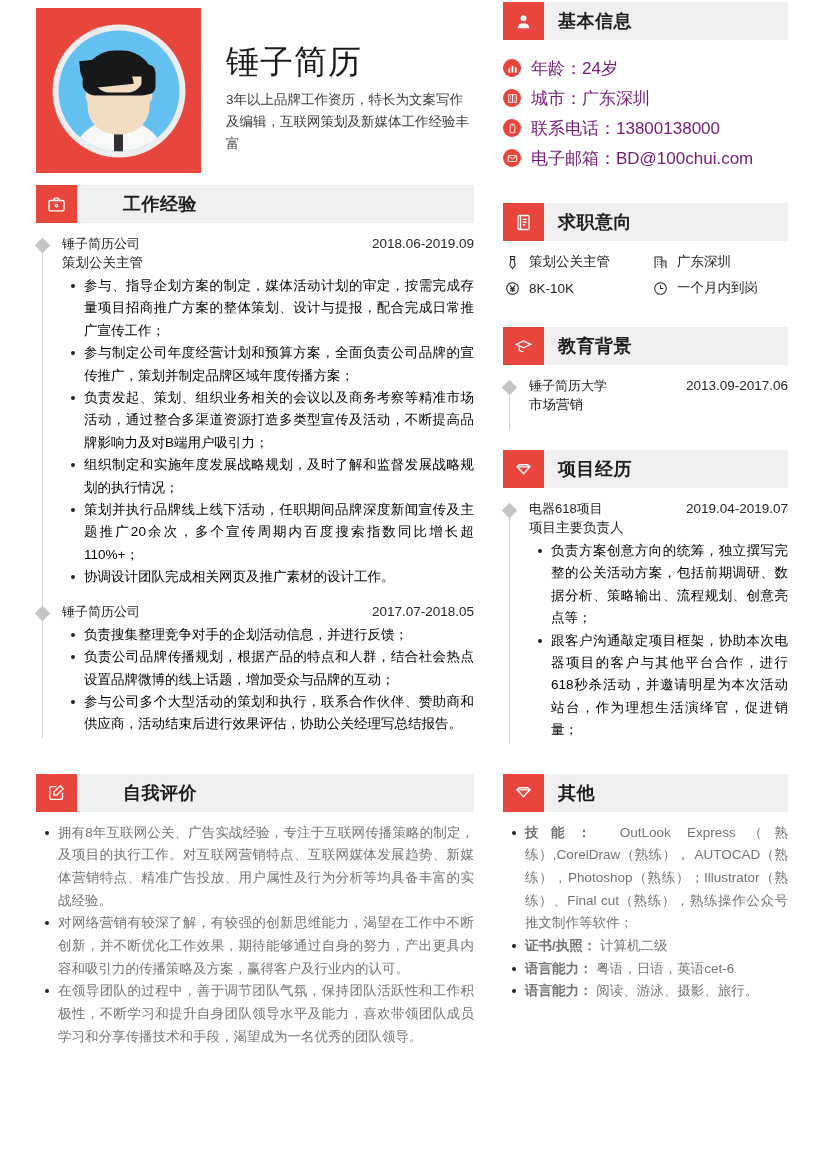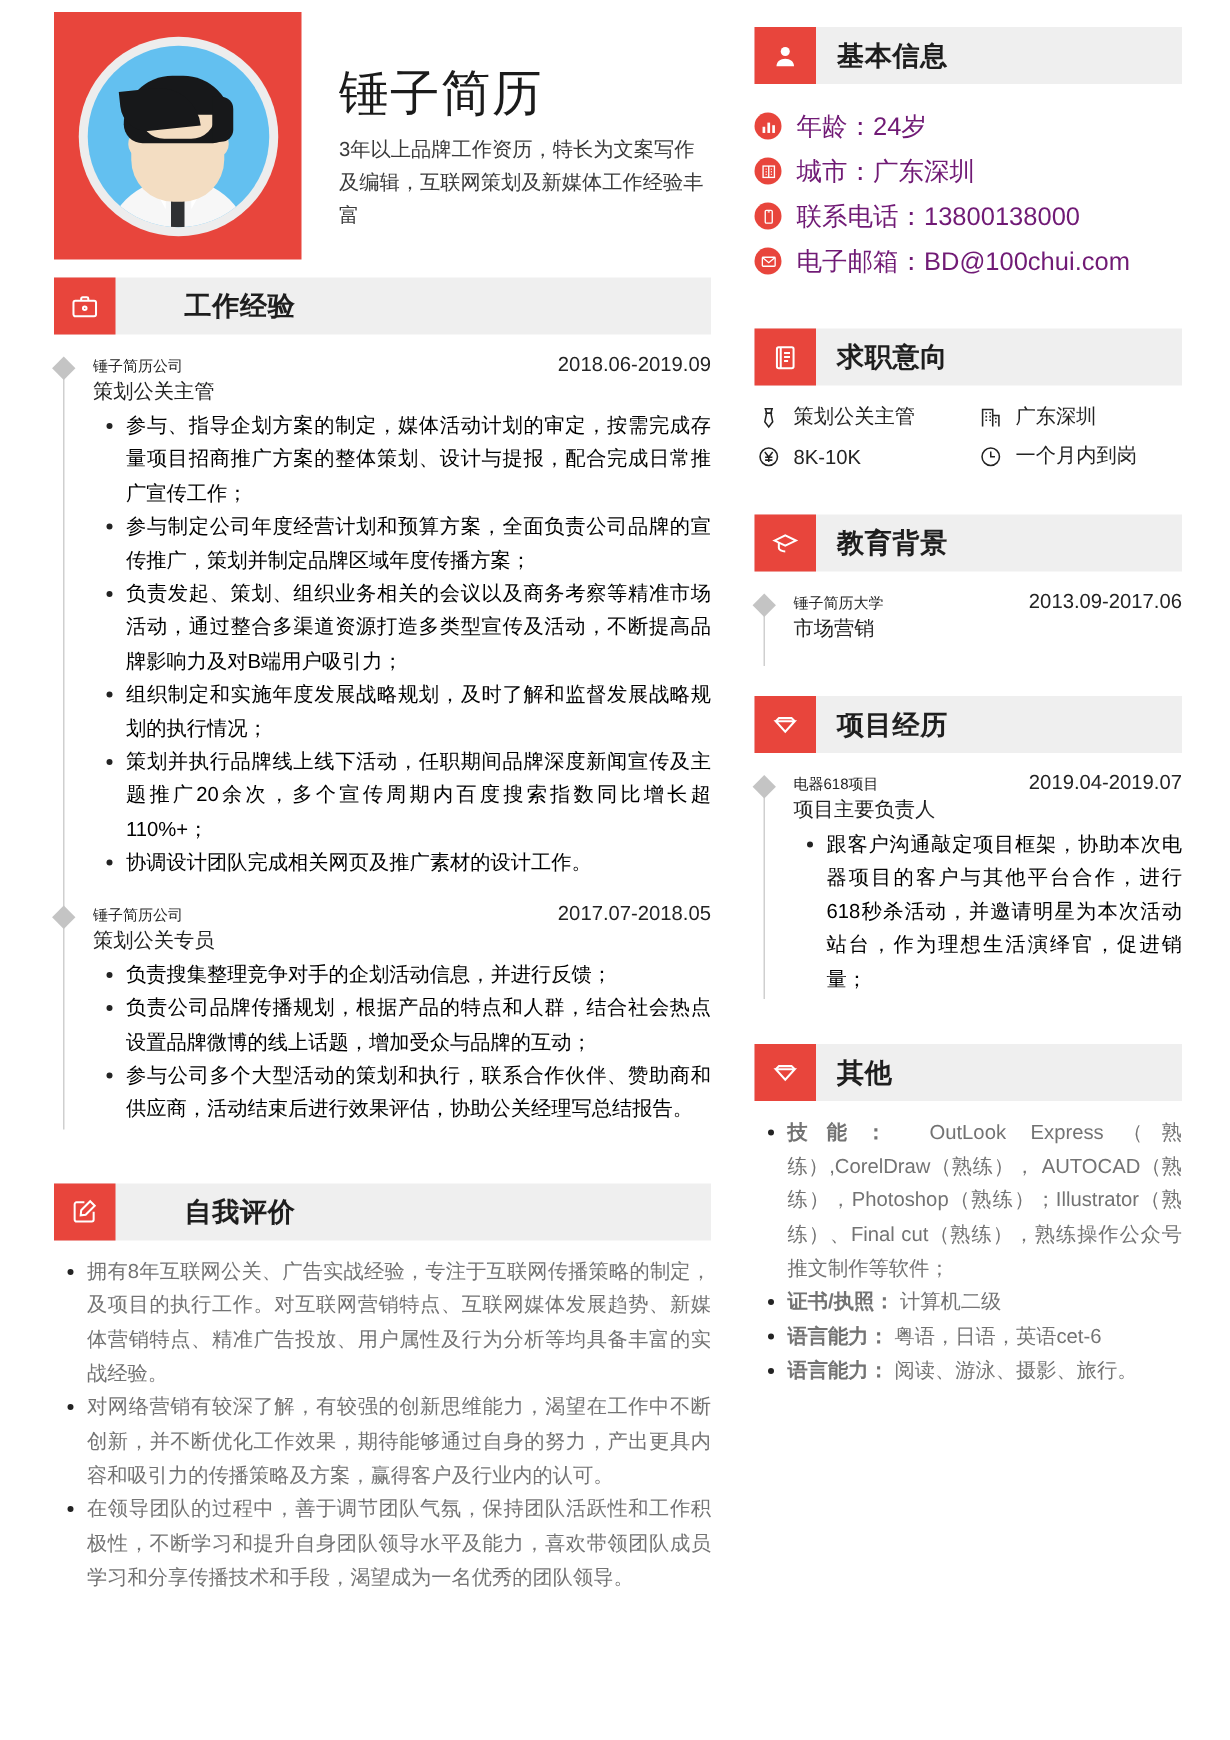--- a/index.html
+++ b/index.html
@@ -144,21 +144,21 @@
     position: absolute; left: 6px; top: 10px; bottom: 0;
     width: 1px; background: #cfcfcf;
   }
   .tl-item { position: relative; padding-bottom: 2px; }
   .tl-dot {
     position: absolute; left: -25px; top: 5px;
     width: 11px; height: 11px; background: #c4c4c4;
     transform: rotate(45deg);
   }
   .tl-row { display: flex; justify-content: space-between; align-items: baseline; }
-  .tl-org { font-size: 10px; color: #232323; }
+  .tl-org { font-size: 13px; color: #232323; }
   .tl-date { font-size: 13.5px; color: #232323; white-space: nowrap; }
   .tl-role { font-size: 13.5px; color: #232323; margin-top: 1px; }
 
   ul.bullets { list-style: none; margin: 3px 0 0 0; padding-left: 22px; }
   ul.bullets > li {
     position: relative;
     font-size: 13.5px; line-height: 1.66; color: #000000;
     margin-bottom: 0px;
     text-align: justify;
   }
@@ -264,21 +264,20 @@
         </div>
 
         <div style="height:12px"></div>
 
         <div class="tl-item">
           <div class="tl-dot"></div>
           <div class="tl-row">
             <span class="tl-org">锤子简历公司</span>
             <span class="tl-date">2017.07-2018.05</span>
           </div>
-          <div class="tl-role">策划公关专员</div>
           <ul class="bullets">
             <li>负责搜集整理竞争对手的企划活动信息，并进行反馈；</li>
             <li>负责公司品牌传播规划，根据产品的特点和人群，结合社会热点设置品牌微博的线上话题，增加受众与品牌的互动；</li>
             <li>参与公司多个大型活动的策划和执行，联系合作伙伴、赞助商和供应商，活动结束后进行效果评估，协助公关经理写总结报告。</li>
           </ul>
         </div>
       </div>
     </div>
 
     <div class="sec-left" style="margin-top:36px">
@@ -296,21 +295,21 @@
         <li>拥有8年互联网公关、广告实战经验，专注于互联网传播策略的制定，及项目的执行工作。对互联网营销特点、互联网媒体发展趋势、新媒体营销特点、精准广告投放、用户属性及行为分析等均具备丰富的实战经验。</li>
         <li>对网络营销有较深了解，有较强的创新思维能力，渴望在工作中不断创新，并不断优化工作效果，期待能够通过自身的努力，产出更具内容和吸引力的传播策略及方案，赢得客户及行业内的认可。</li>
         <li>在领导团队的过程中，善于调节团队气氛，保持团队活跃性和工作积极性，不断学习和提升自身团队领导水平及能力，喜欢带领团队成员学习和分享传播技术和手段，渴望成为一名优秀的团队领导。</li>
       </ul>
     </div>
 
   </div>
 
   <div class="col-right">
 
-    <div class="sec-right" style="margin-top:18px">
+    <div class="sec-right" style="margin-top:2px">
       <div class="sec-head">
         <div class="bar"></div>
         <div class="sec-icon">
           <svg width="19" height="19" viewBox="0 0 24 24" fill="#fff">
             <circle cx="12" cy="8" r="3.8"></circle>
             <path d="M4.6 20.5c0-4 3.3-6.4 7.4-6.4s7.4 2.4 7.4 6.4z"></path>
           </svg>
         </div>
         <div class="sec-title">基本信息</div>
       </div>
@@ -447,20 +446,21 @@
 
       <div class="tl" style="margin-top:12px">
         <div class="tl-item">
           <div class="tl-dot"></div>
           <div class="tl-row">
             <span class="tl-org">电器618项目</span>
             <span class="tl-date">2019.04-2019.07</span>
           </div>
           <div class="tl-role">项目主要负责人</div>
           <ul class="bullets">
+            <li>负责方案创意方向的统筹，独立撰写完整的公关活动方案，包括前期调研、数据分析、策略输出、流程规划、创意亮点等；</li>
             <li>跟客户沟通敲定项目框架，协助本次电器项目的客户与其他平台合作，进行618秒杀活动，并邀请明星为本次活动站台，作为理想生活演绎官，促进销量；</li>
           </ul>
         </div>
       </div>
     </div>
 
     <div class="sec-right" style="margin-top:30px">
       <div class="sec-head">
         <div class="bar"></div>
         <div class="sec-icon">

